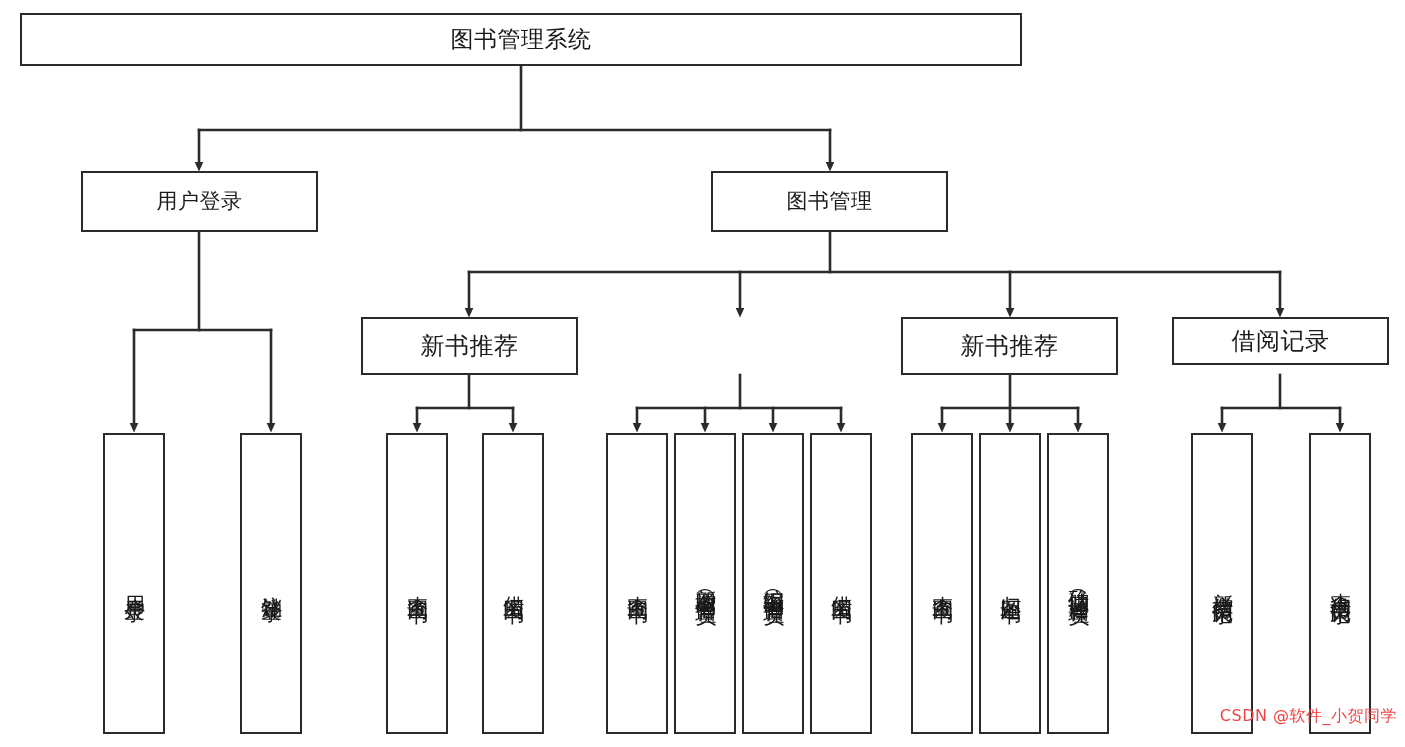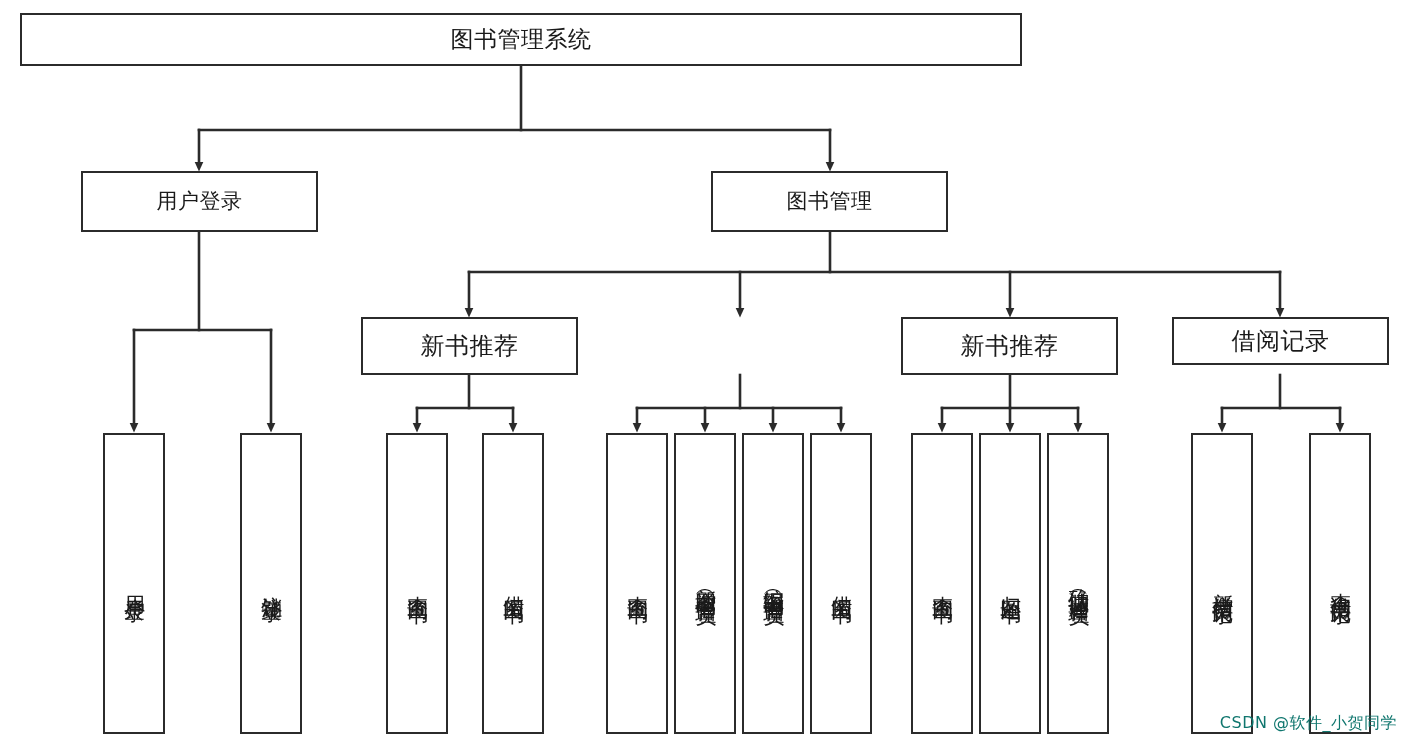--- a/index.html
+++ b/index.html
@@ -58,23 +58,23 @@
     font-size: 21px;
     line-height: 1.12;
     letter-spacing: 2.5px;
     white-space: nowrap;
     max-height: 286px;
   }
   .node.leaf.tall .lbl { max-height: 292px; }
   #watermark {
     position: absolute;
     right: 8px;
-    bottom: 13px;
+    bottom: 20px;
     font-size: 16px;
-    color: #0f766e;
+    color: #ef4444;
     letter-spacing: 0.5px;
     z-index: 5;
     white-space: nowrap;
   }
 </style>
 </head>
 <body>
 
 <div id="canvas">
 

